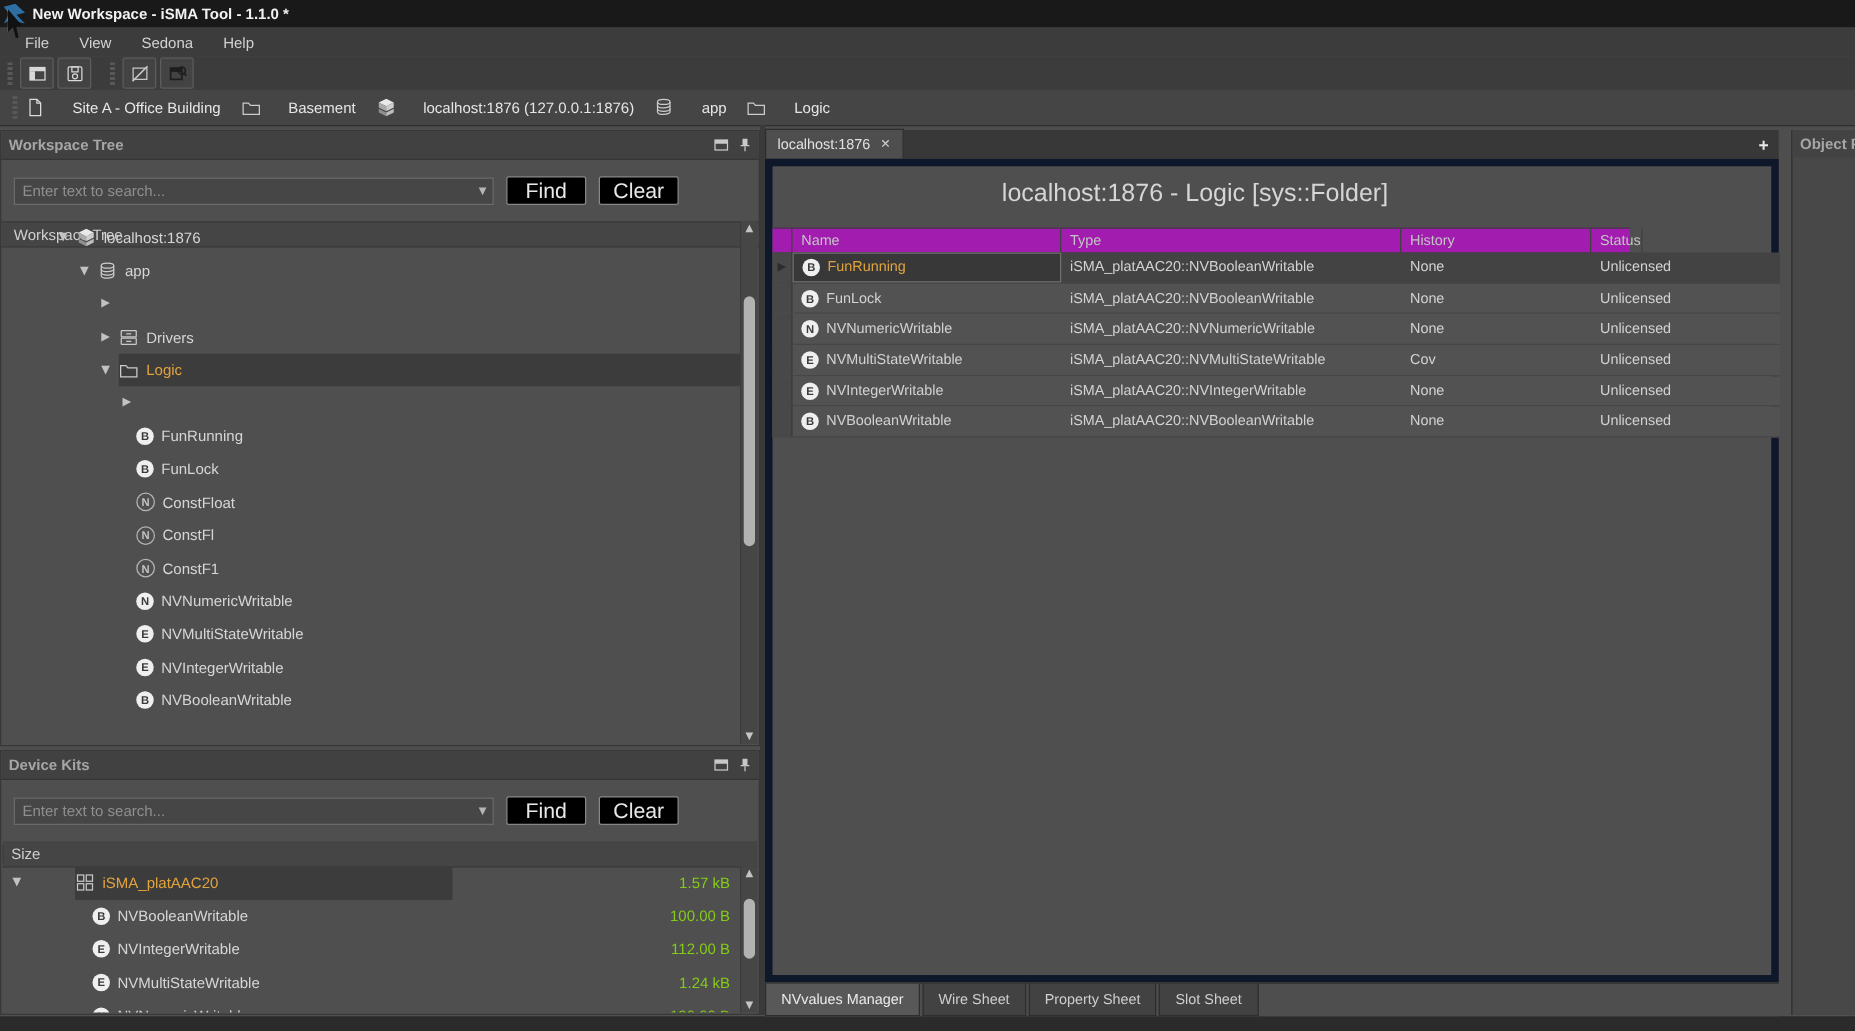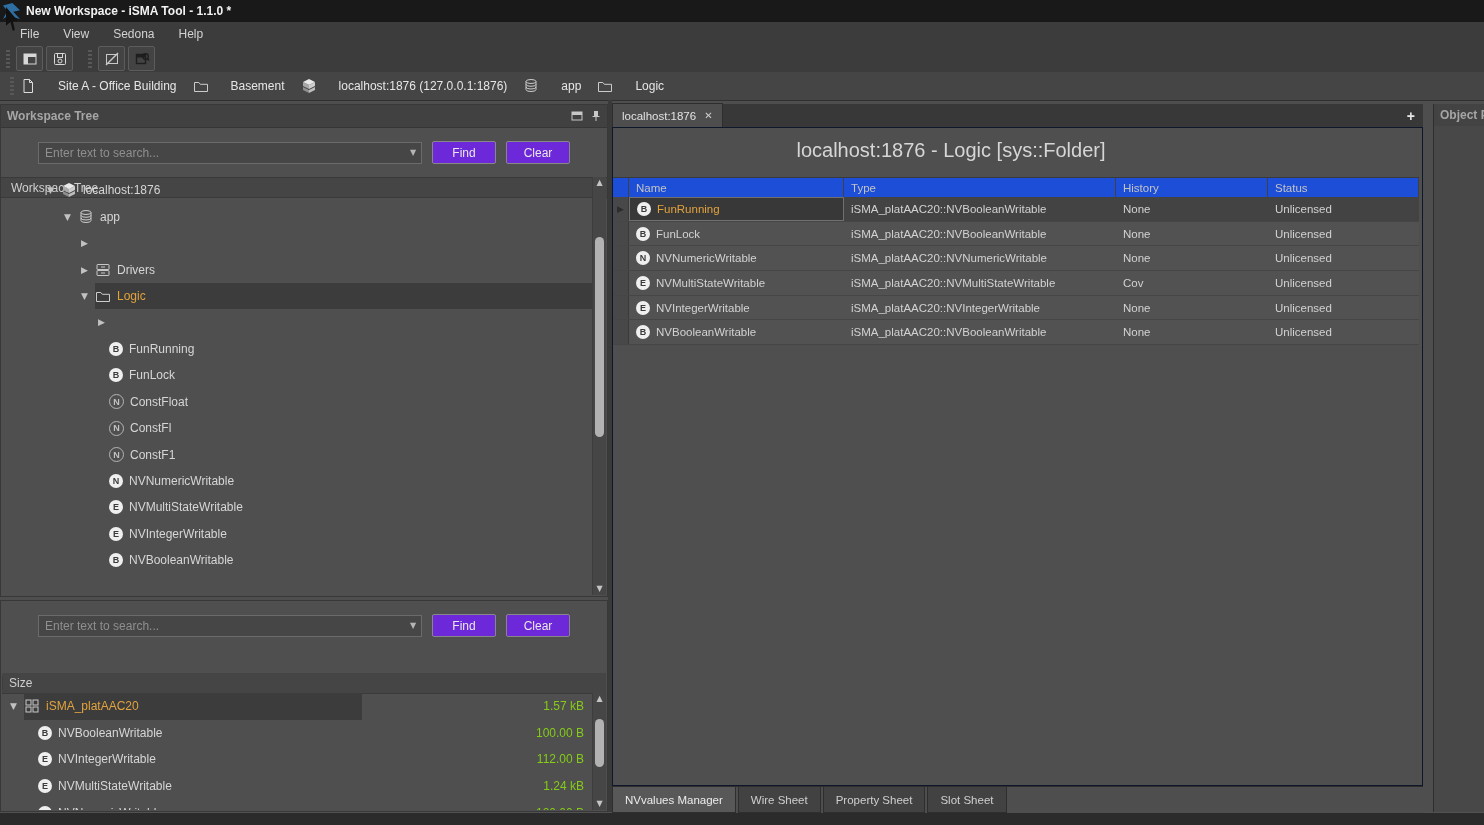--- a/index.html
+++ b/index.html
@@ -36,29 +36,29 @@
   .crumbbar{left:0;top:72px;width:1484px;height:28px;background:#454545;
     border-bottom:1px solid #303030;display:flex;align-items:center;padding-left:4px;}
   .crumb{display:flex;align-items:center;gap:22px;margin-right:16px;color:#e6e6e6;font-size:12px;}
 
   
   .panel{background:#4f4f4f;border:1px solid #383838;box-sizing:border-box;}
   .phead{height:22px;background:#414141;display:flex;align-items:center;
     padding:0 6px;border-bottom:1px solid #363636;}
   .phead .ptitle{color:#a6a6a6;font-size:12px;font-weight:bold;flex:1;}
   .phicon{margin-left:8px;display:flex;align-items:center;}
-  .searchrow{display:flex;align-items:center;margin:13px 10px 0 10px;gap:10px;justify-content:center;}
+  .searchrow{display:flex;align-items:center;margin:13px 10px 0 10px;gap:10px;}
   .searchbox{flex:0 0 384px;height:22px;background:#464646;border:1px solid #6b6b6b;
     display:flex;align-items:center;box-sizing:border-box;}
   .searchbox input{flex:1;height:18px;border:none;background:transparent;outline:none;
     color:#c9c9c9;font-size:12px;padding:0 6px;font-family:"Liberation Sans",sans-serif;}
   .searchbox input::placeholder{color:#8f8f8f;}
   .combo-arrow{width:16px;color:#b5b5b5;font-size:8px;text-align:center;}
-  .btn{height:23px;min-width:64px;background:#6d28d9;border:1px solid #878787;
-    border-radius:2px;color:#e8e8e8;font-size:12px;display:flex;align-items:center;
+  .btn{height:23px;min-width:64px;background:#000000;border:1px solid #878787;
+    border-radius:2px;color:#e8e8e8;font-size:17px;display:flex;align-items:center;
     justify-content:center;box-sizing:border-box;}
   .colhead{height:19px;background:#454545;border-top:1px solid #3a3a3a;
     border-bottom:1px solid #3a3a3a;color:#cfcfcf;font-size:12px;
     display:flex;align-items:center;padding-left:10px;}
 
   
   .trow{height:26.45px;display:flex;align-items:center;font-size:12px;color:#d6d6d6;}
   .exp{width:14px;color:#c2c2c2;font-size:9px;flex:0 0 14px;text-align:left;}
   .hl{display:flex;align-items:center;gap:6px;height:100%;flex:1;min-width:0;}
   .trow.sel .hl{background:#3c3c3c;}
@@ -84,40 +84,40 @@
   .ws-scroll{position:absolute;top:72px;bottom:1px;right:1px;}
   .statusstrip{left:0;top:812px;width:1484px;height:13px;background:#2b2b2b;
     border-top:1px solid #515151;}
   .splitter{left:608px;top:100px;width:4px;height:712px;background:#3a3a3a;}
 
   
   .dk-colhead{position:absolute;left:1px;right:1px;top:72px;height:20px;background:#454545;
     border-bottom:1px solid #3a3a3a;display:flex;color:#cfcfcf;font-size:12px;align-items:center;}
   .dk-rows{position:absolute;left:1px;right:15px;top:92px;bottom:1px;overflow:hidden;}
   .krow{height:26.6px;display:flex;align-items:center;font-size:12px;color:#d6d6d6;}
-  .krow .klabel-wrap{flex:1;display:flex;align-items:center;gap:6px;height:100%;min-width:0;}
+  .krow .klabel-wrap{flex:1;display:flex;align-items:center;gap:6px;height:100%;min-width:0;margin-left:36px;}
   .krow.sel .klabel-wrap{background:#3c3c3c;}
   .krow.sel .tlabel{color:#e2a33d;}
   .ksize{flex:0 0 222px;text-align:right;padding-right:8px;color:#84cc16;}
 
   
   .tabbar{left:612px;top:104px;width:811px;height:23px;background:#383838;
     display:flex;align-items:flex-end;}
   .mtab{height:23px;background:#4e4e4e;border:1px solid #2e2e2e;border-bottom:none;
     display:flex;align-items:center;padding:0 9px;gap:8px;color:#e2e2e2;font-size:11.5px;}
   .tclose{color:#cfcfcf;font-size:10px;}
   .addtab{margin-left:auto;margin-right:8px;color:#e8e8e8;font-size:14px;
     font-weight:bold;align-self:center;}
   .maincontent{left:612px;top:127px;width:811px;height:659px;background:#4f4f4f;
-    border:1px solid #0f172a;box-sizing:border-box;}
+    border:6px solid #0f172a;box-sizing:border-box;}
   .mheading{position:absolute;left:0;top:0;width:676px;height:44px;
     display:flex;align-items:center;justify-content:center;
     color:#d6d6d6;font-size:20px;font-weight:400;}
-  .mtable-head{position:absolute;left:0;top:49px;width:806px;height:19px;
-    background:#1d4ed8;border-top:1px solid #3a3a3a;border-bottom:1px solid #3a3a3a;
+  .mtable-head{position:absolute;left:0;top:49px;width:686px;height:19px;
+    background:#a21caf;border-top:1px solid #3a3a3a;border-bottom:1px solid #3a3a3a;
     display:flex;color:#c4c4c4;font-size:11.5px;}
   .hcell{display:flex;align-items:center;padding-left:7px;box-sizing:border-box;
     border-right:1px solid #404040;}
   .c-mark{flex:0 0 16px;}
   .c-name{flex:0 0 215px;}
   .c-type{flex:0 0 272px;}
   .c-hist{flex:0 0 152px;}
   .c-stat{flex:1;}
   .mrows{position:absolute;left:0;top:69px;width:806px;}
   .mrow{height:23.7px;display:flex;font-size:11.5px;color:#d2d2d2;
@@ -398,20 +398,36 @@
     <div class="vscroll ws-scroll">
       <span class="sarrow glyph">▲</span>
       <span class="strack">
           <span class="sthumb" style="top:48px;height:200px;"></span>
         </span>
       <span class="sarrow glyph">▼</span>
     </div>
   </div>
 
   <div class="abs panel dkPanel">
+    <div class="phead">
+      <span class="ptitle">Device Kits</span>
+      <span class="phicon">
+          <svg width="12" height="10">
+            <rect x="1" y="1" width="10" height="8" fill="none" stroke="#c8c8c8"></rect>
+            <rect x="1" y="1" width="10" height="3" fill="#c8c8c8"></rect>
+          </svg>
+        </span>
+      <span class="phicon">
+          <svg width="10" height="12">
+            <rect x="3" y="1" width="4" height="5" fill="#c8c8c8"></rect>
+            <line x1="1.5" y1="6.5" x2="8.5" y2="6.5" stroke="#c8c8c8"></line>
+            <line x1="5" y1="7" x2="5" y2="11" stroke="#c8c8c8"></line>
+          </svg>
+        </span>
+    </div>
     <div class="searchrow">
       <div class="searchbox">
         <input placeholder="Enter text to search..." style="">
         <span class="combo-arrow glyph">▼</span>
       </div>
       <div class="btn">Find</div>
       <div class="btn">Clear</div>
     </div>
     <div class="dk-colhead">
       <span style="flex:0 0 236px;border-left:1px solid #3d3d3d;padding-left:6px;box-sizing:border-box;">Size</span>

